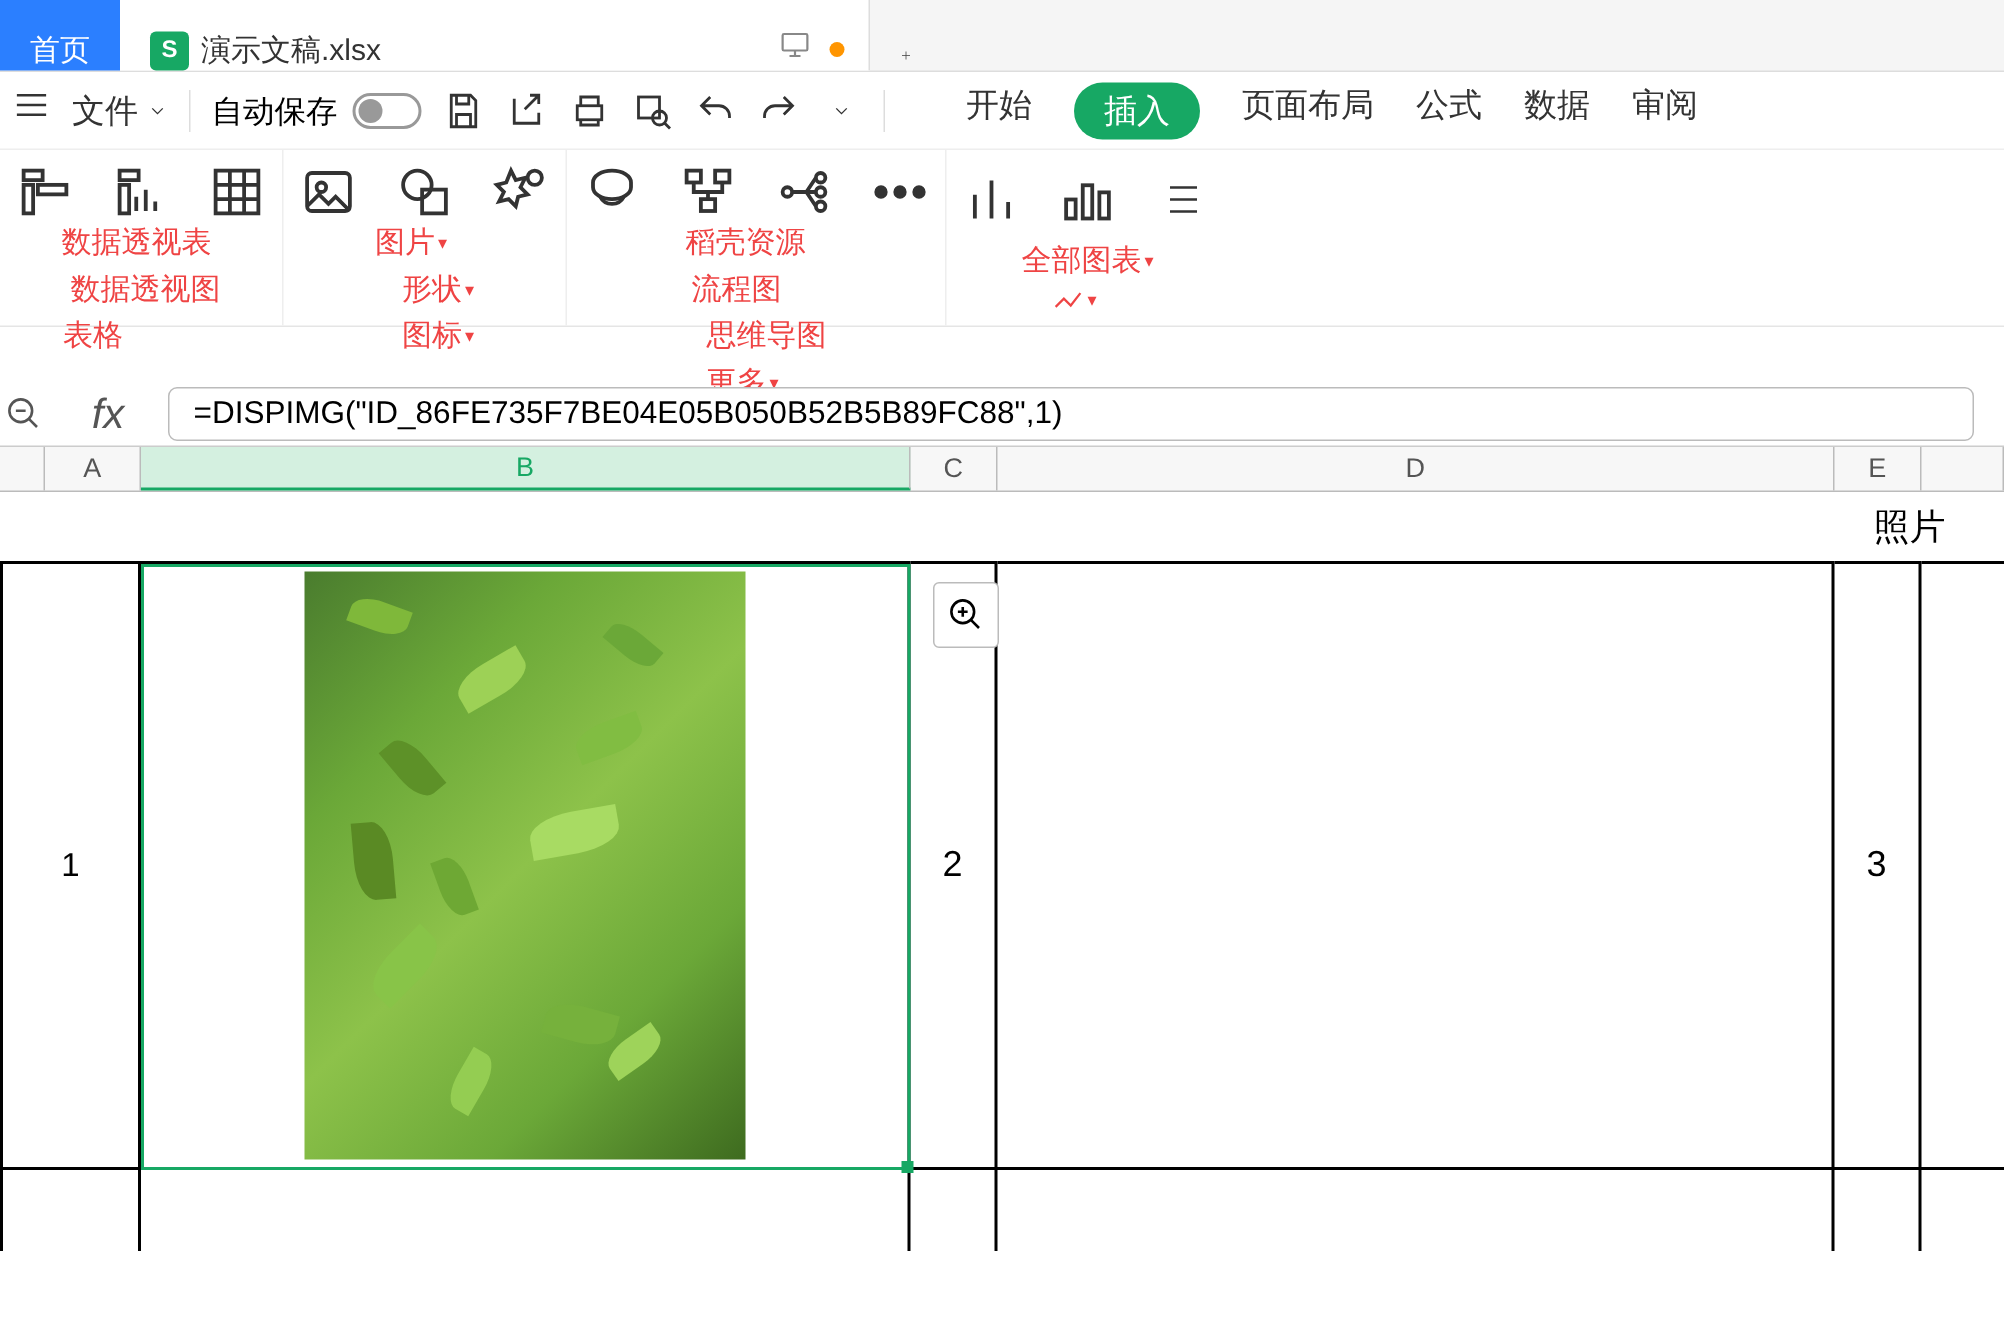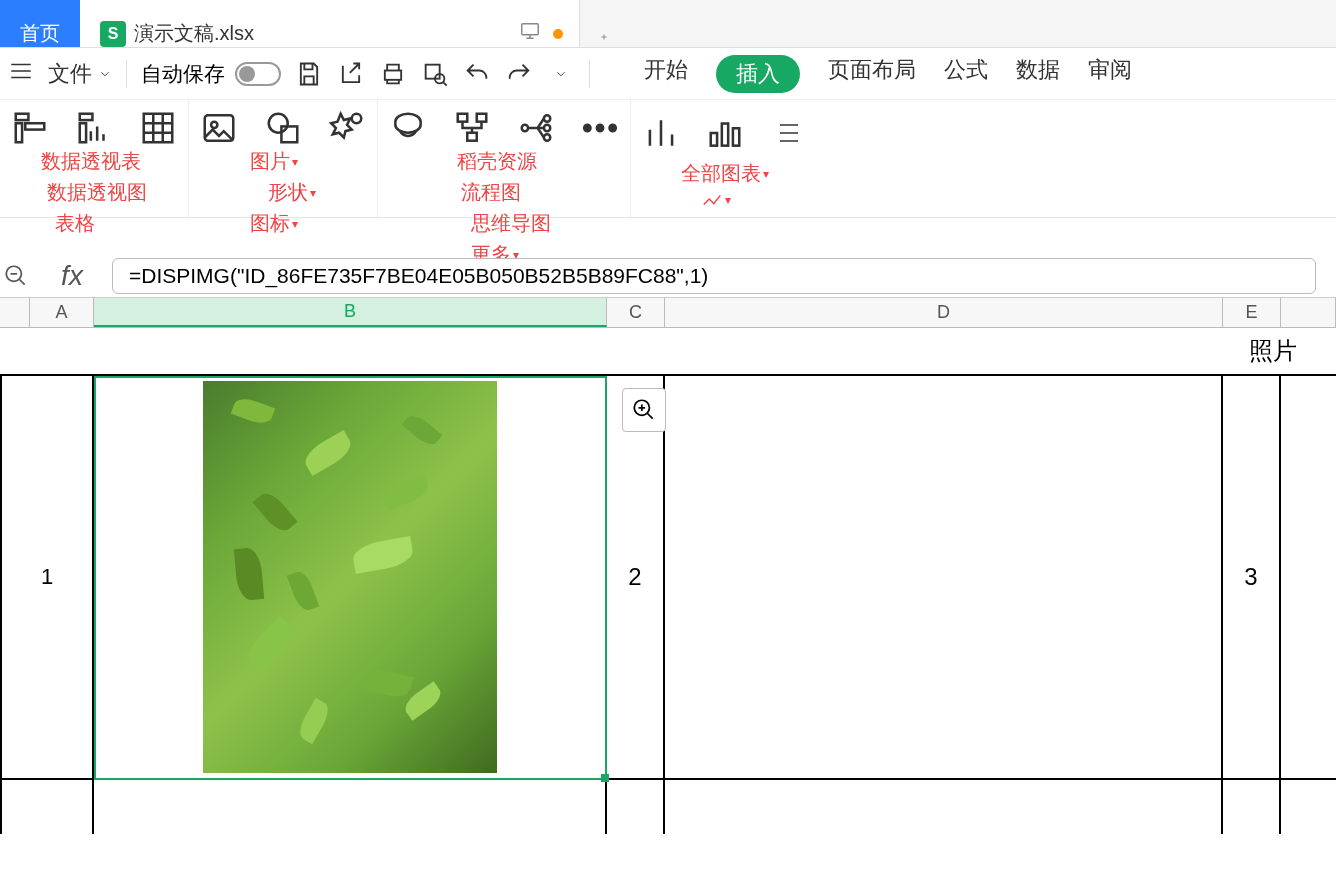--- a/index.html
+++ b/index.html
@@ -202,21 +202,21 @@
           </svg>
         </span>
     </div>
     <div class="rlabels">
       <span class="rlabel">
           <span>数据透视表</span>
         </span>
       <span class="rlabel" style="margin-left:6px">
           <span>数据透视图</span>
         </span>
-      <span class="rlabel" style="margin-left:14px">
+      <span class="rlabel" style="margin-left:1px">
           <span>表格</span>
         </span>
     </div>
   </div>
 
   <div class="rgroup">
     <div class="ricons">
       <span class="ricon">
           <svg width="38" height="38" viewBox="0 0 24 24">
             <rect x="3" y="4" width="18" height="16" rx="2"></rect>
@@ -239,21 +239,21 @@
     </div>
     <div class="rlabels">
       <span class="rlabel">
           <span>图片</span>
           <span class="dd">▾</span>
         </span>
       <span class="rlabel" style="margin-left:18px">
           <span>形状</span>
           <span class="dd">▾</span>
         </span>
-      <span class="rlabel" style="">
+      <span class="rlabel" style="margin-left:18px">
           <span>图标</span>
           <span class="dd">▾</span>
         </span>
     </div>
   </div>
 
   <div class="rgroup">
     <div class="ricons">
       <span class="ricon">
           <svg width="38" height="38" viewBox="0 0 24 24">

